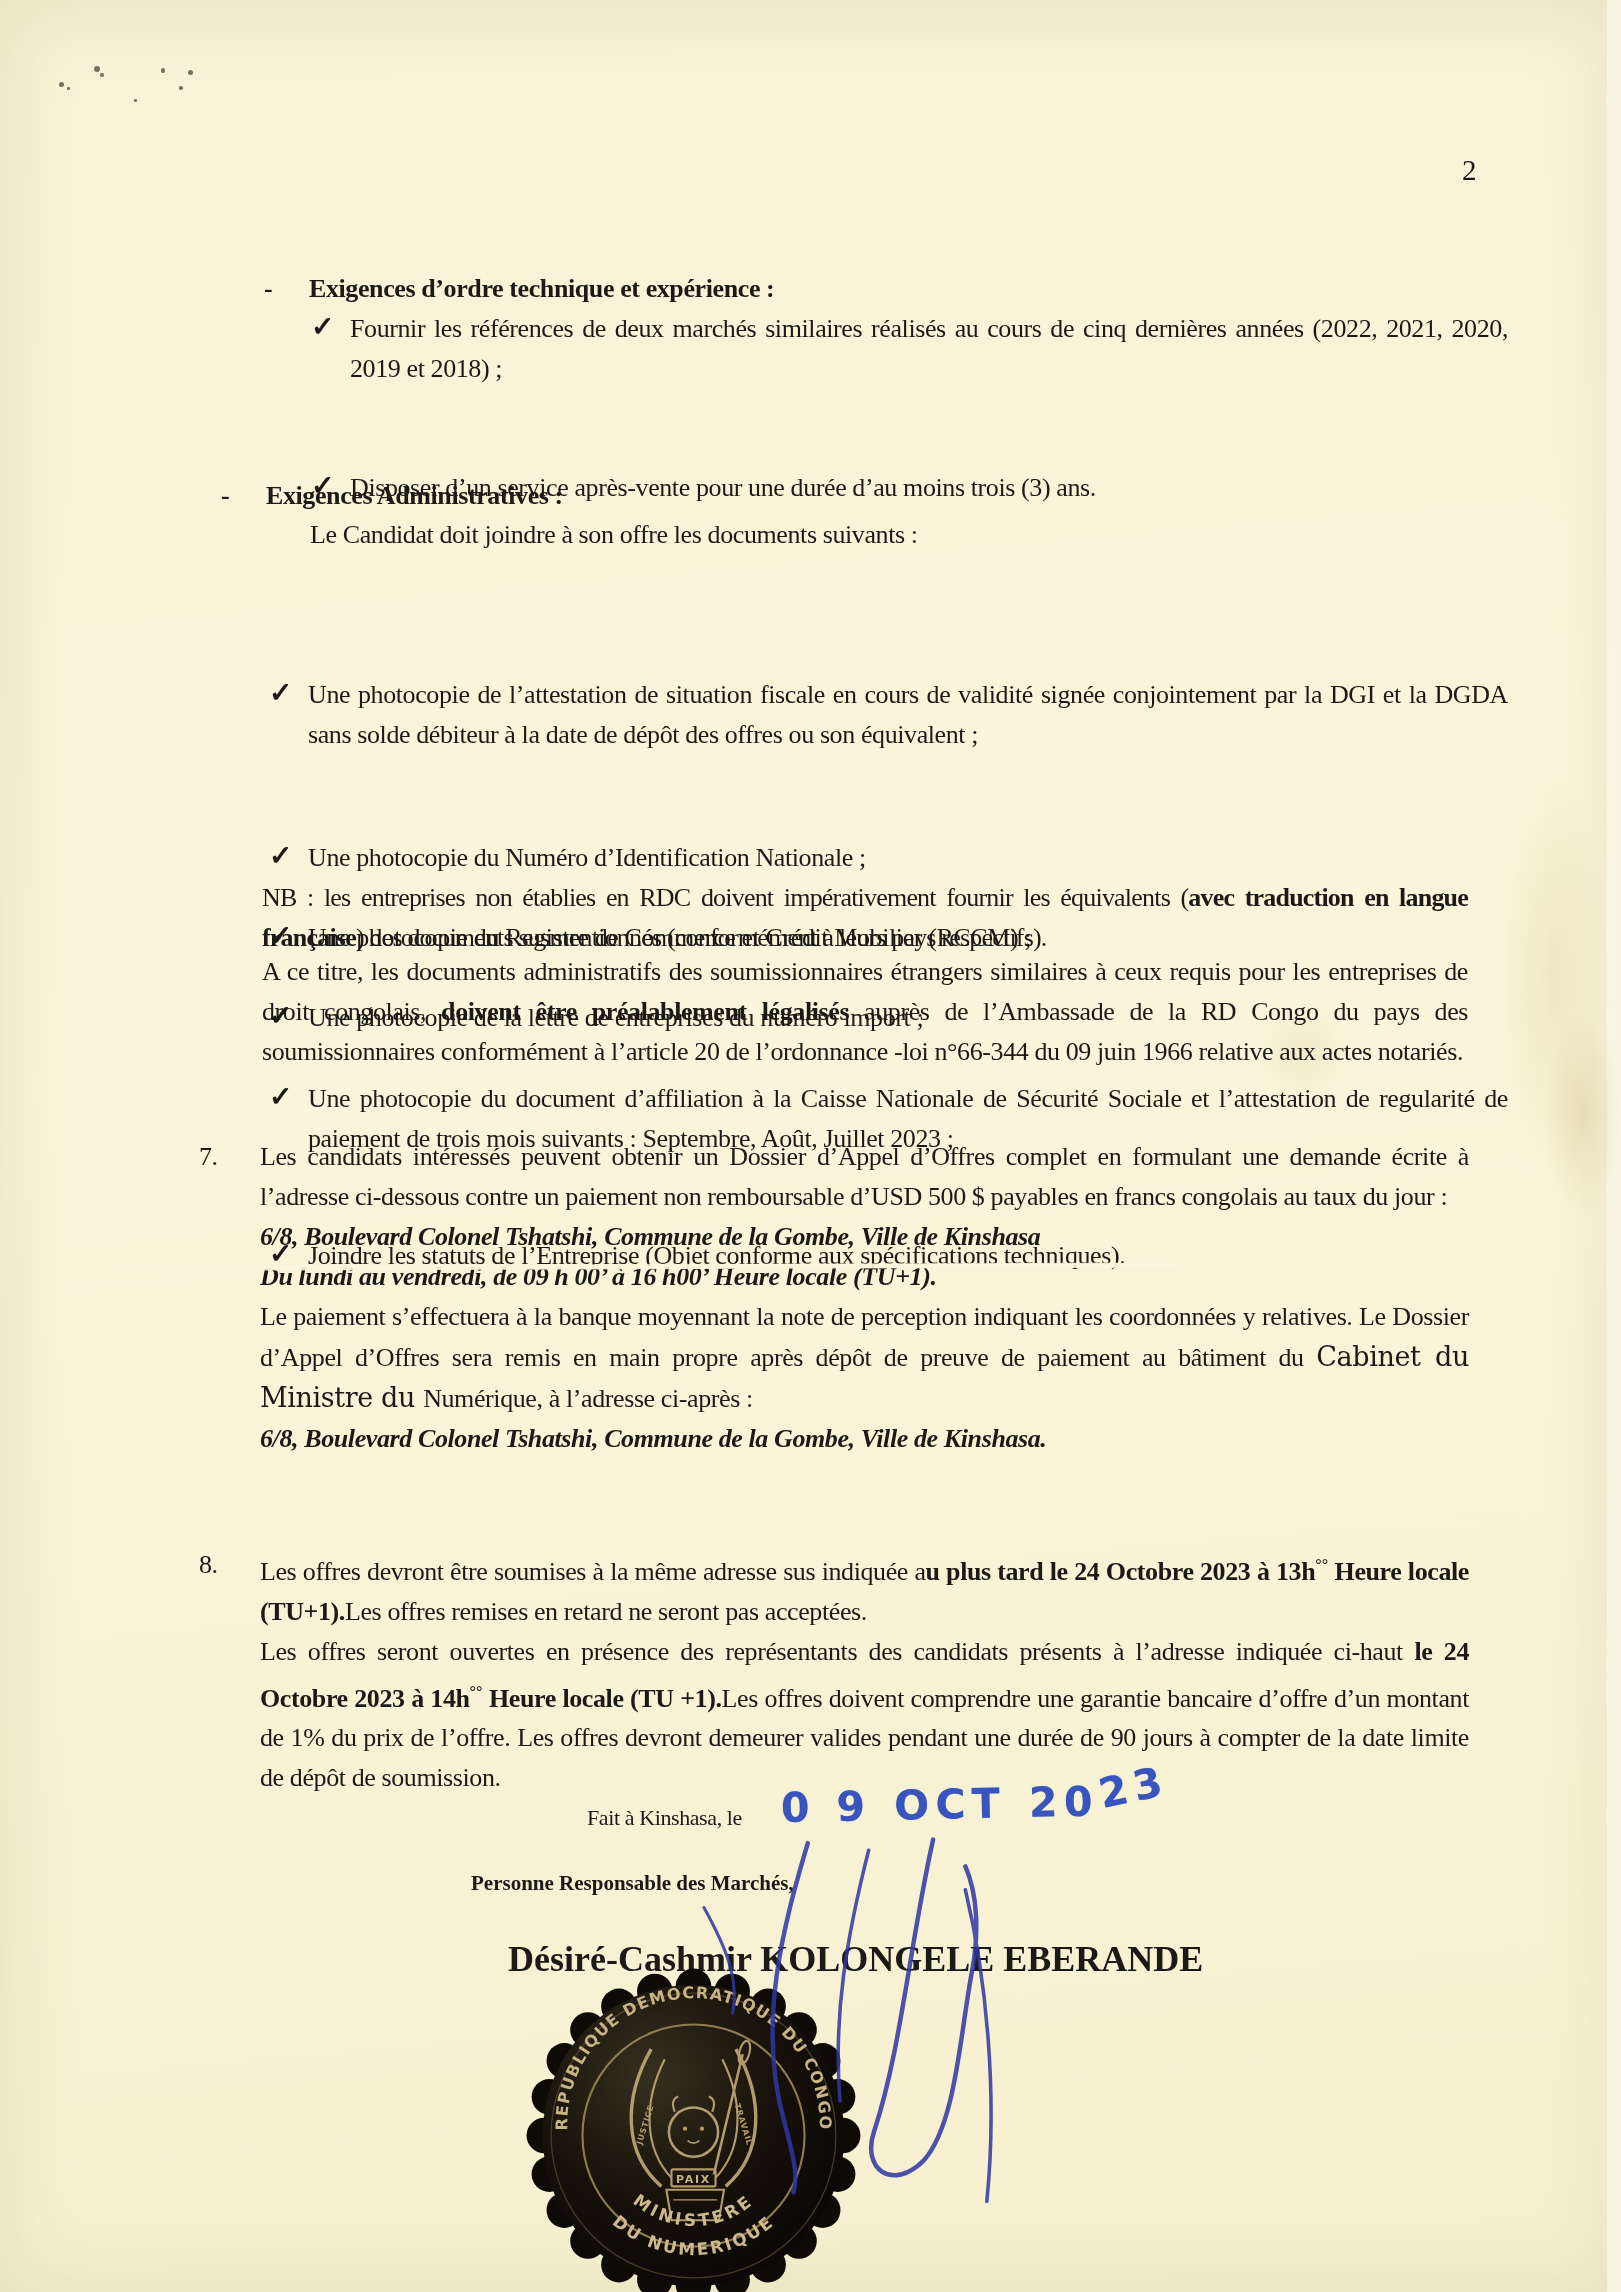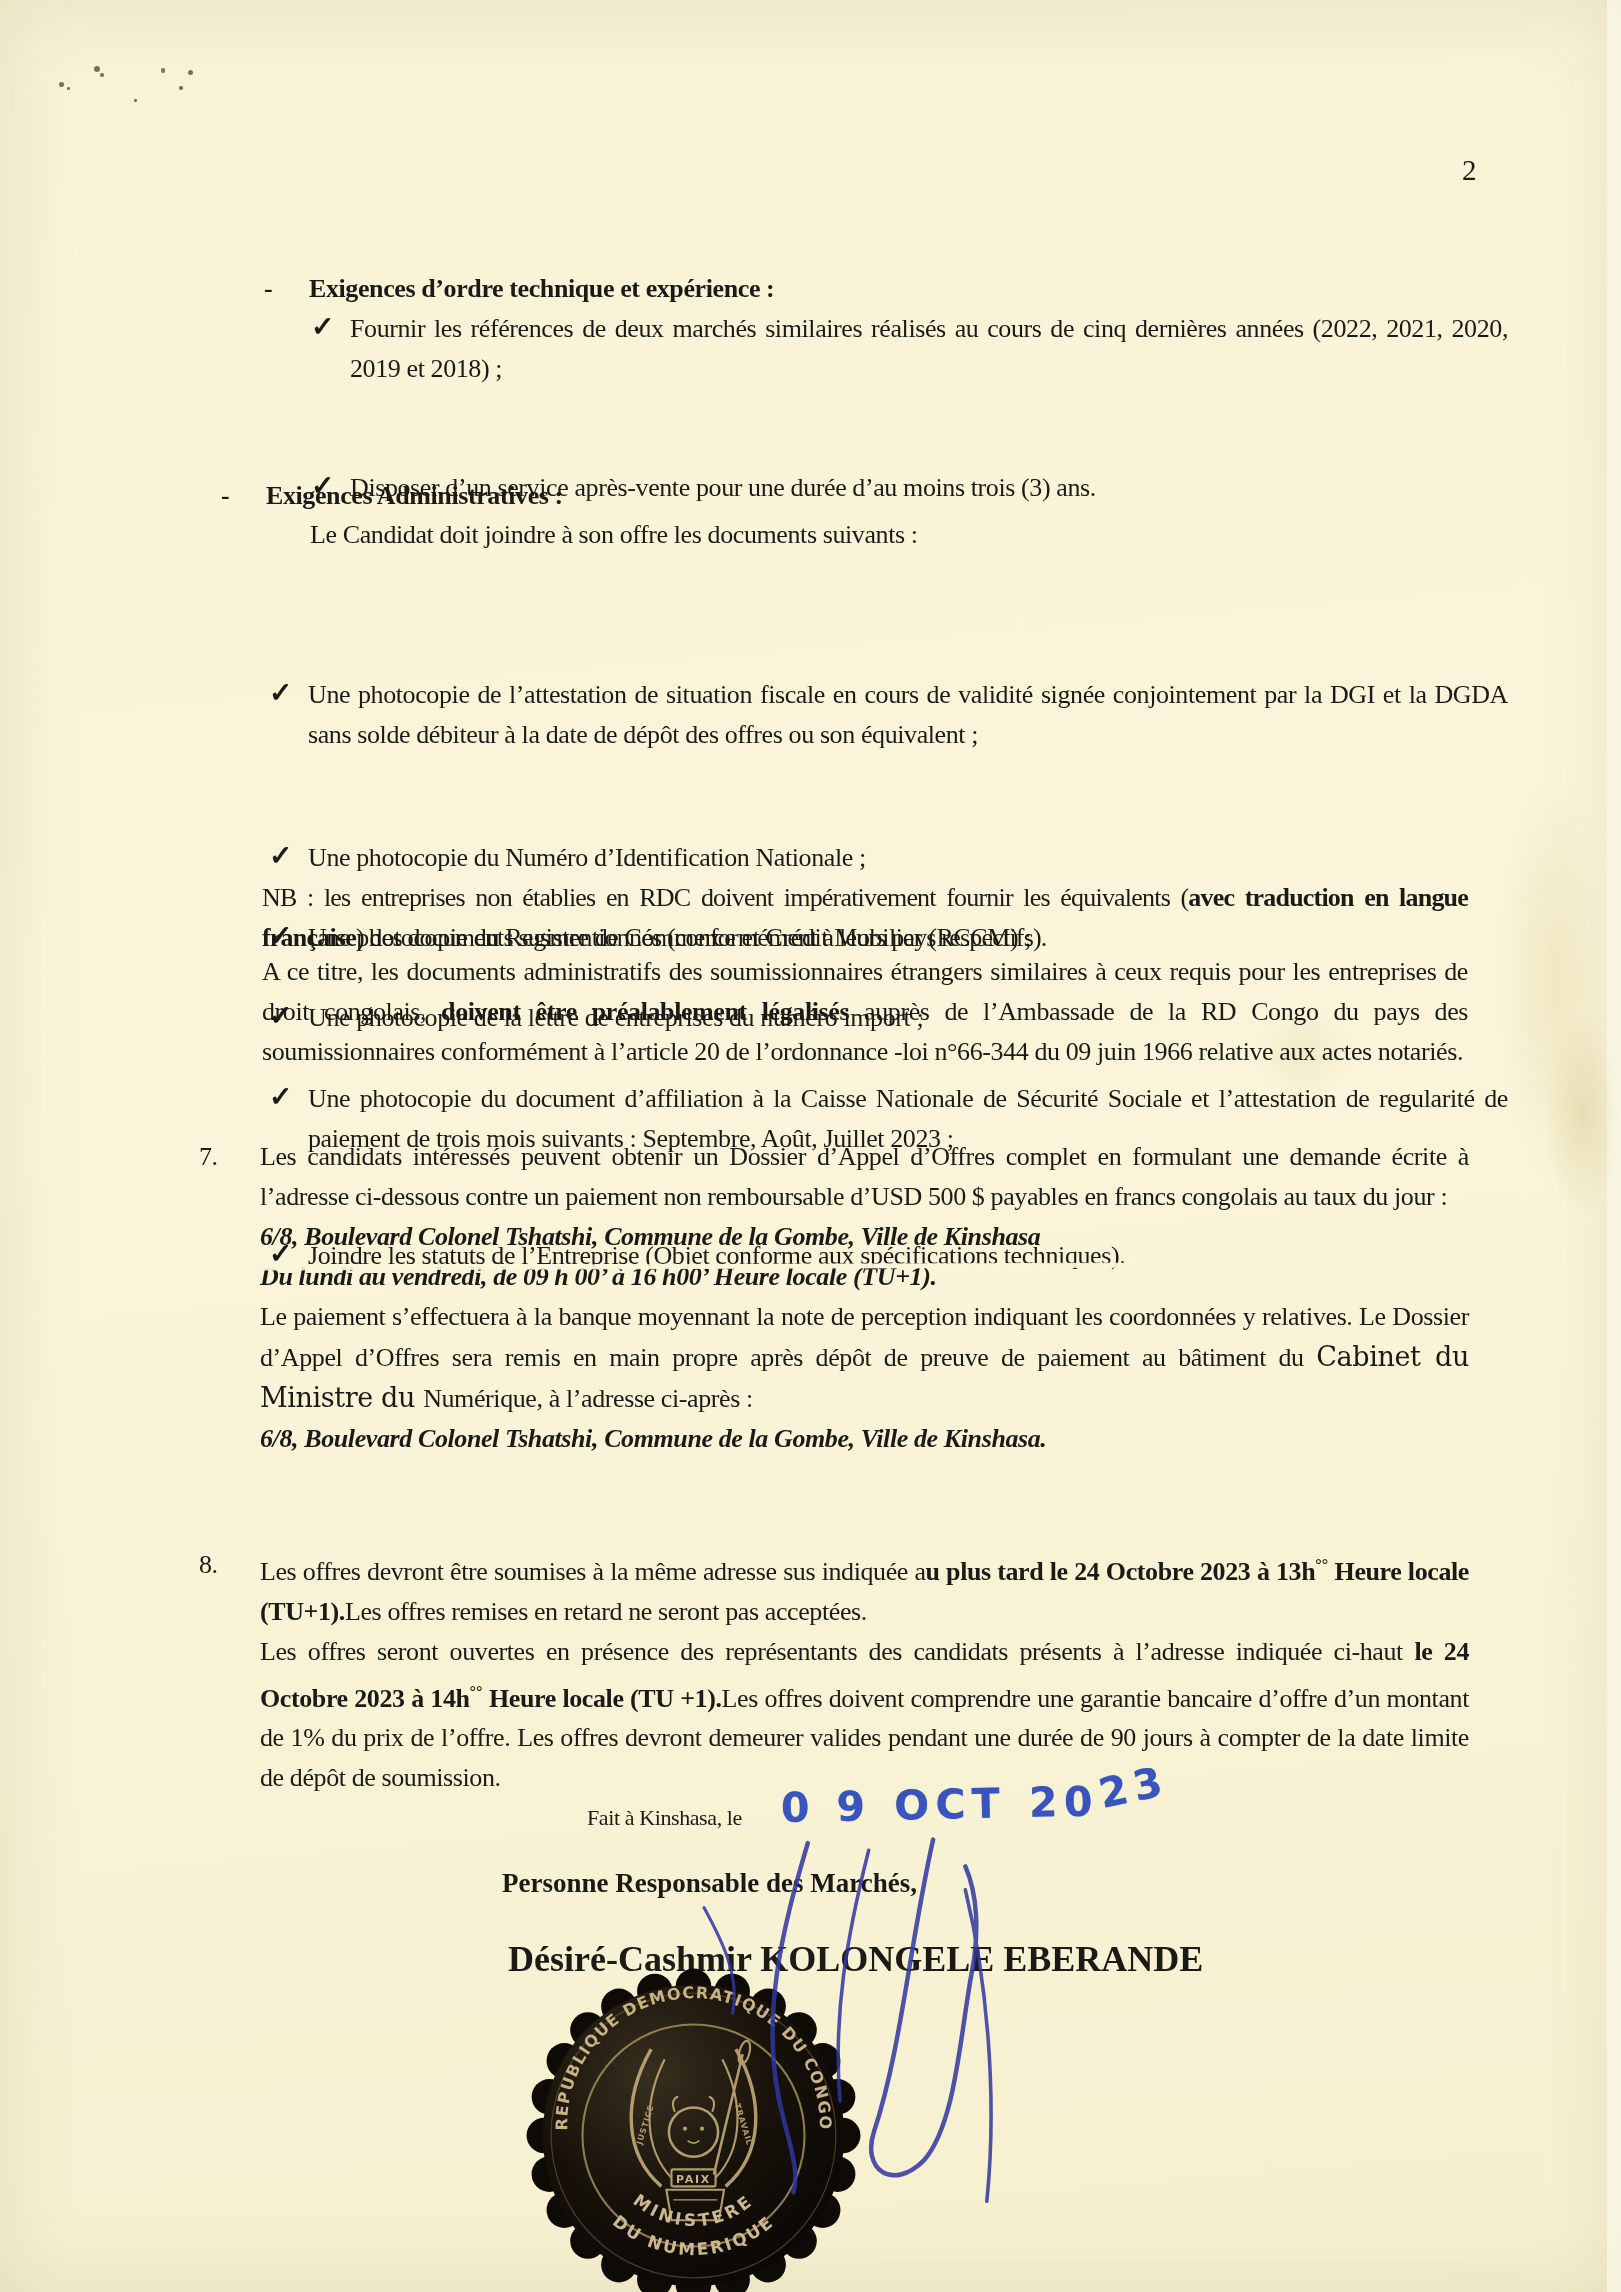--- a/index.html
+++ b/index.html
@@ -37,21 +37,21 @@
   .stamp{
     position:absolute;left:781px;top:1784px;
     font-family:"DejaVu Sans",sans-serif;font-weight:700;
     color:#2b49bb;font-size:41px;letter-spacing:6.3px;
     transform:rotate(-1.2deg);opacity:.93;
     text-shadow:0 0 0.9px rgba(43,73,187,.6);
     white-space:nowrap;
   }
   .stamp .gap{display:inline-block;width:23px;}
   .stamp .raised{display:inline-block;transform:translateY(-13.4px) rotate(-11deg);}
-  .role{position:absolute;left:502px;top:1863px;font-weight:700;font-size:27px;letter-spacing:0;}
+  .role{position:absolute;left:471px;top:1863px;font-weight:700;font-size:21px;letter-spacing:0;}
   .signame{position:absolute;left:508px;top:1939px;font-weight:700;font-size:36px;letter-spacing:0;white-space:nowrap;}
   .sigsvg{position:absolute;left:573px;top:1836px;z-index:6;}
   .sealsvg{position:absolute;left:524px;top:1966px;z-index:5;}
 </style>
 </head>
 <body>
 
 <div class="page">
 
   <div class="edge-strip"></div>

